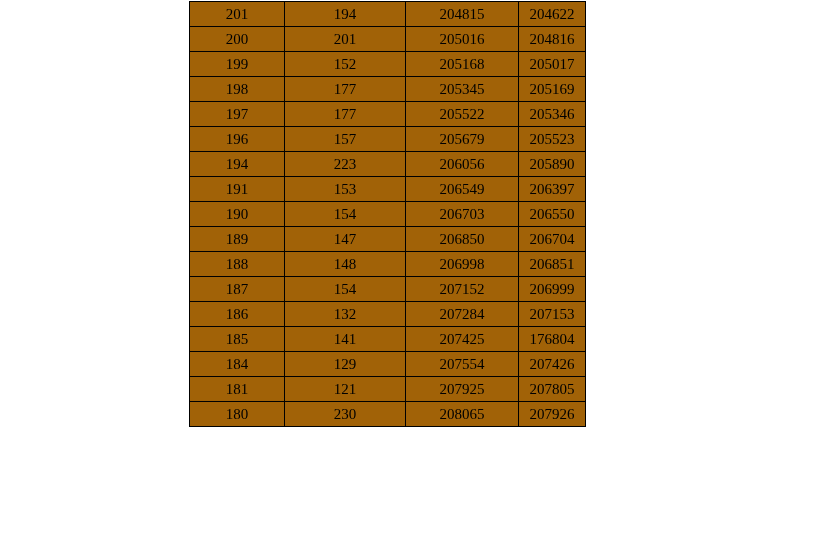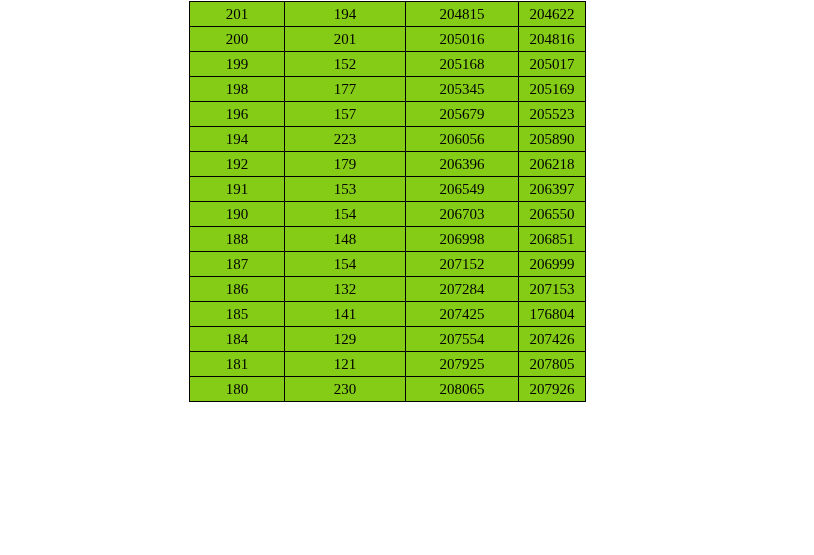--- a/index.html
+++ b/index.html
@@ -19,21 +19,21 @@
     width: 814px;
     height: 555px;
     background: #ffffff;
   }
   .score-table {
     position: absolute;
     left: 189px;
     top: 1px;
     border-collapse: collapse;
     table-layout: fixed;
-    background: #84cc16;
+    background: #a16207;
   }
   .score-table td {
     border: 1px solid #000000;
     height: 24px;
     line-height: 24px;
     text-align: center;
     vertical-align: middle;
     font-size: 15px;
     font-family: "Liberation Serif", serif;
     padding: 0;
@@ -74,48 +74,54 @@
           <td>205168</td>
           <td>205017</td>
         </tr>
         <tr>
           <td>198</td>
           <td>177</td>
           <td>205345</td>
           <td>205169</td>
         </tr>
         <tr>
+          <td>197</td>
+          <td>177</td>
+          <td>205522</td>
+          <td>205346</td>
+        </tr>
+        <tr>
           <td>196</td>
           <td>157</td>
           <td>205679</td>
           <td>205523</td>
         </tr>
         <tr>
           <td>194</td>
           <td>223</td>
           <td>206056</td>
           <td>205890</td>
         </tr>
         <tr>
-          <td>192</td>
-          <td>179</td>
-          <td>206396</td>
-          <td>206218</td>
-        </tr>
-        <tr>
           <td>191</td>
           <td>153</td>
           <td>206549</td>
           <td>206397</td>
         </tr>
         <tr>
           <td>190</td>
           <td>154</td>
           <td>206703</td>
           <td>206550</td>
+        </tr>
+        <tr>
+          <td>189</td>
+          <td>147</td>
+          <td>206850</td>
+          <td>206704</td>
         </tr>
         <tr>
           <td>188</td>
           <td>148</td>
           <td>206998</td>
           <td>206851</td>
         </tr>
         <tr>
           <td>187</td>
           <td>154</td>

